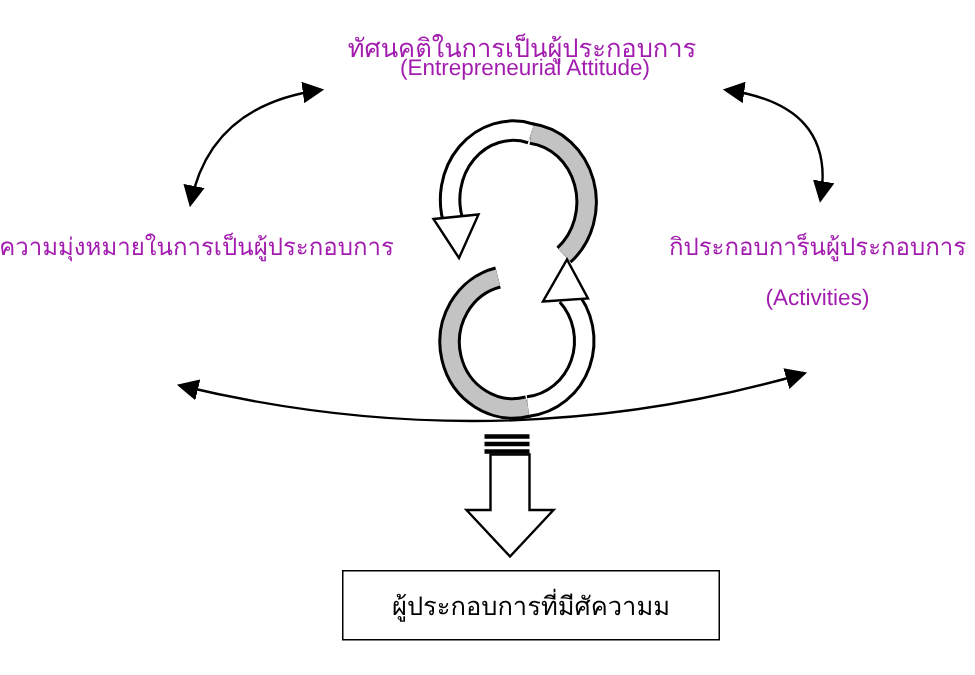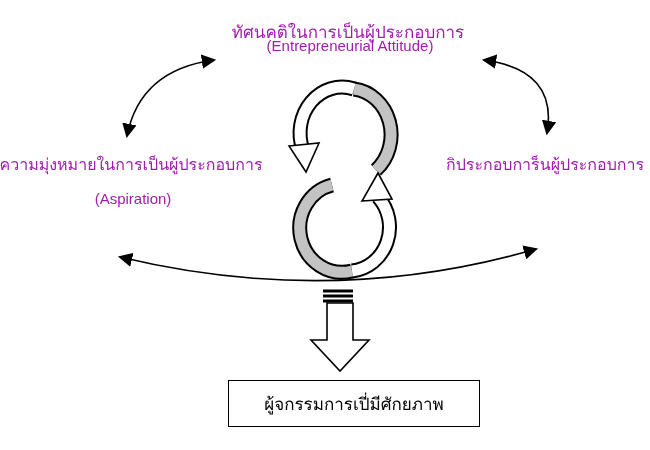--- a/index.html
+++ b/index.html
@@ -88,21 +88,21 @@
       <line x1="323" y1="301" x2="353" y2="301" stroke="#000000" stroke-width="3"></line>
     </g>
 
     <polygon points="327,303 353,303 353,340 369,340 340,371 311,340 327,340" fill="#ffffff" stroke="#000000" stroke-width="1.6"></polygon>
   </svg>
 
   <div class="label thai-main" style="left:348px; top:18px;">ทัศนคติในการเป็นผู้ประกอบการ</div>
   <div class="label eng-sub" style="left:350px; top:37px;">(Entrepreneurial Attitude)</div>
 
   <div class="label thai-side" style="left:131px; top:152px;">ความมุ่งหมายในการเป็นผู้ประกอบการ</div>
-  <div class="label eng-sub" style="left:133px; top:190px;">(Aspiration)</div>
 
   <div class="label thai-side" style="left:545px; top:152px;">กิประกอบการ็นผู้ประกอบการ</div>
+  <div class="label eng-sub" style="left:545px; top:190px;">(Activities)</div>
 
   <div class="outcome-box">
-    <span>ผู้จกรรมการเปี่มีศักยภาพ</span>
+    <span>ผู้ประกอบการที่มีศัความม</span>
   </div>
 
 </div>
 
 </body></html>

